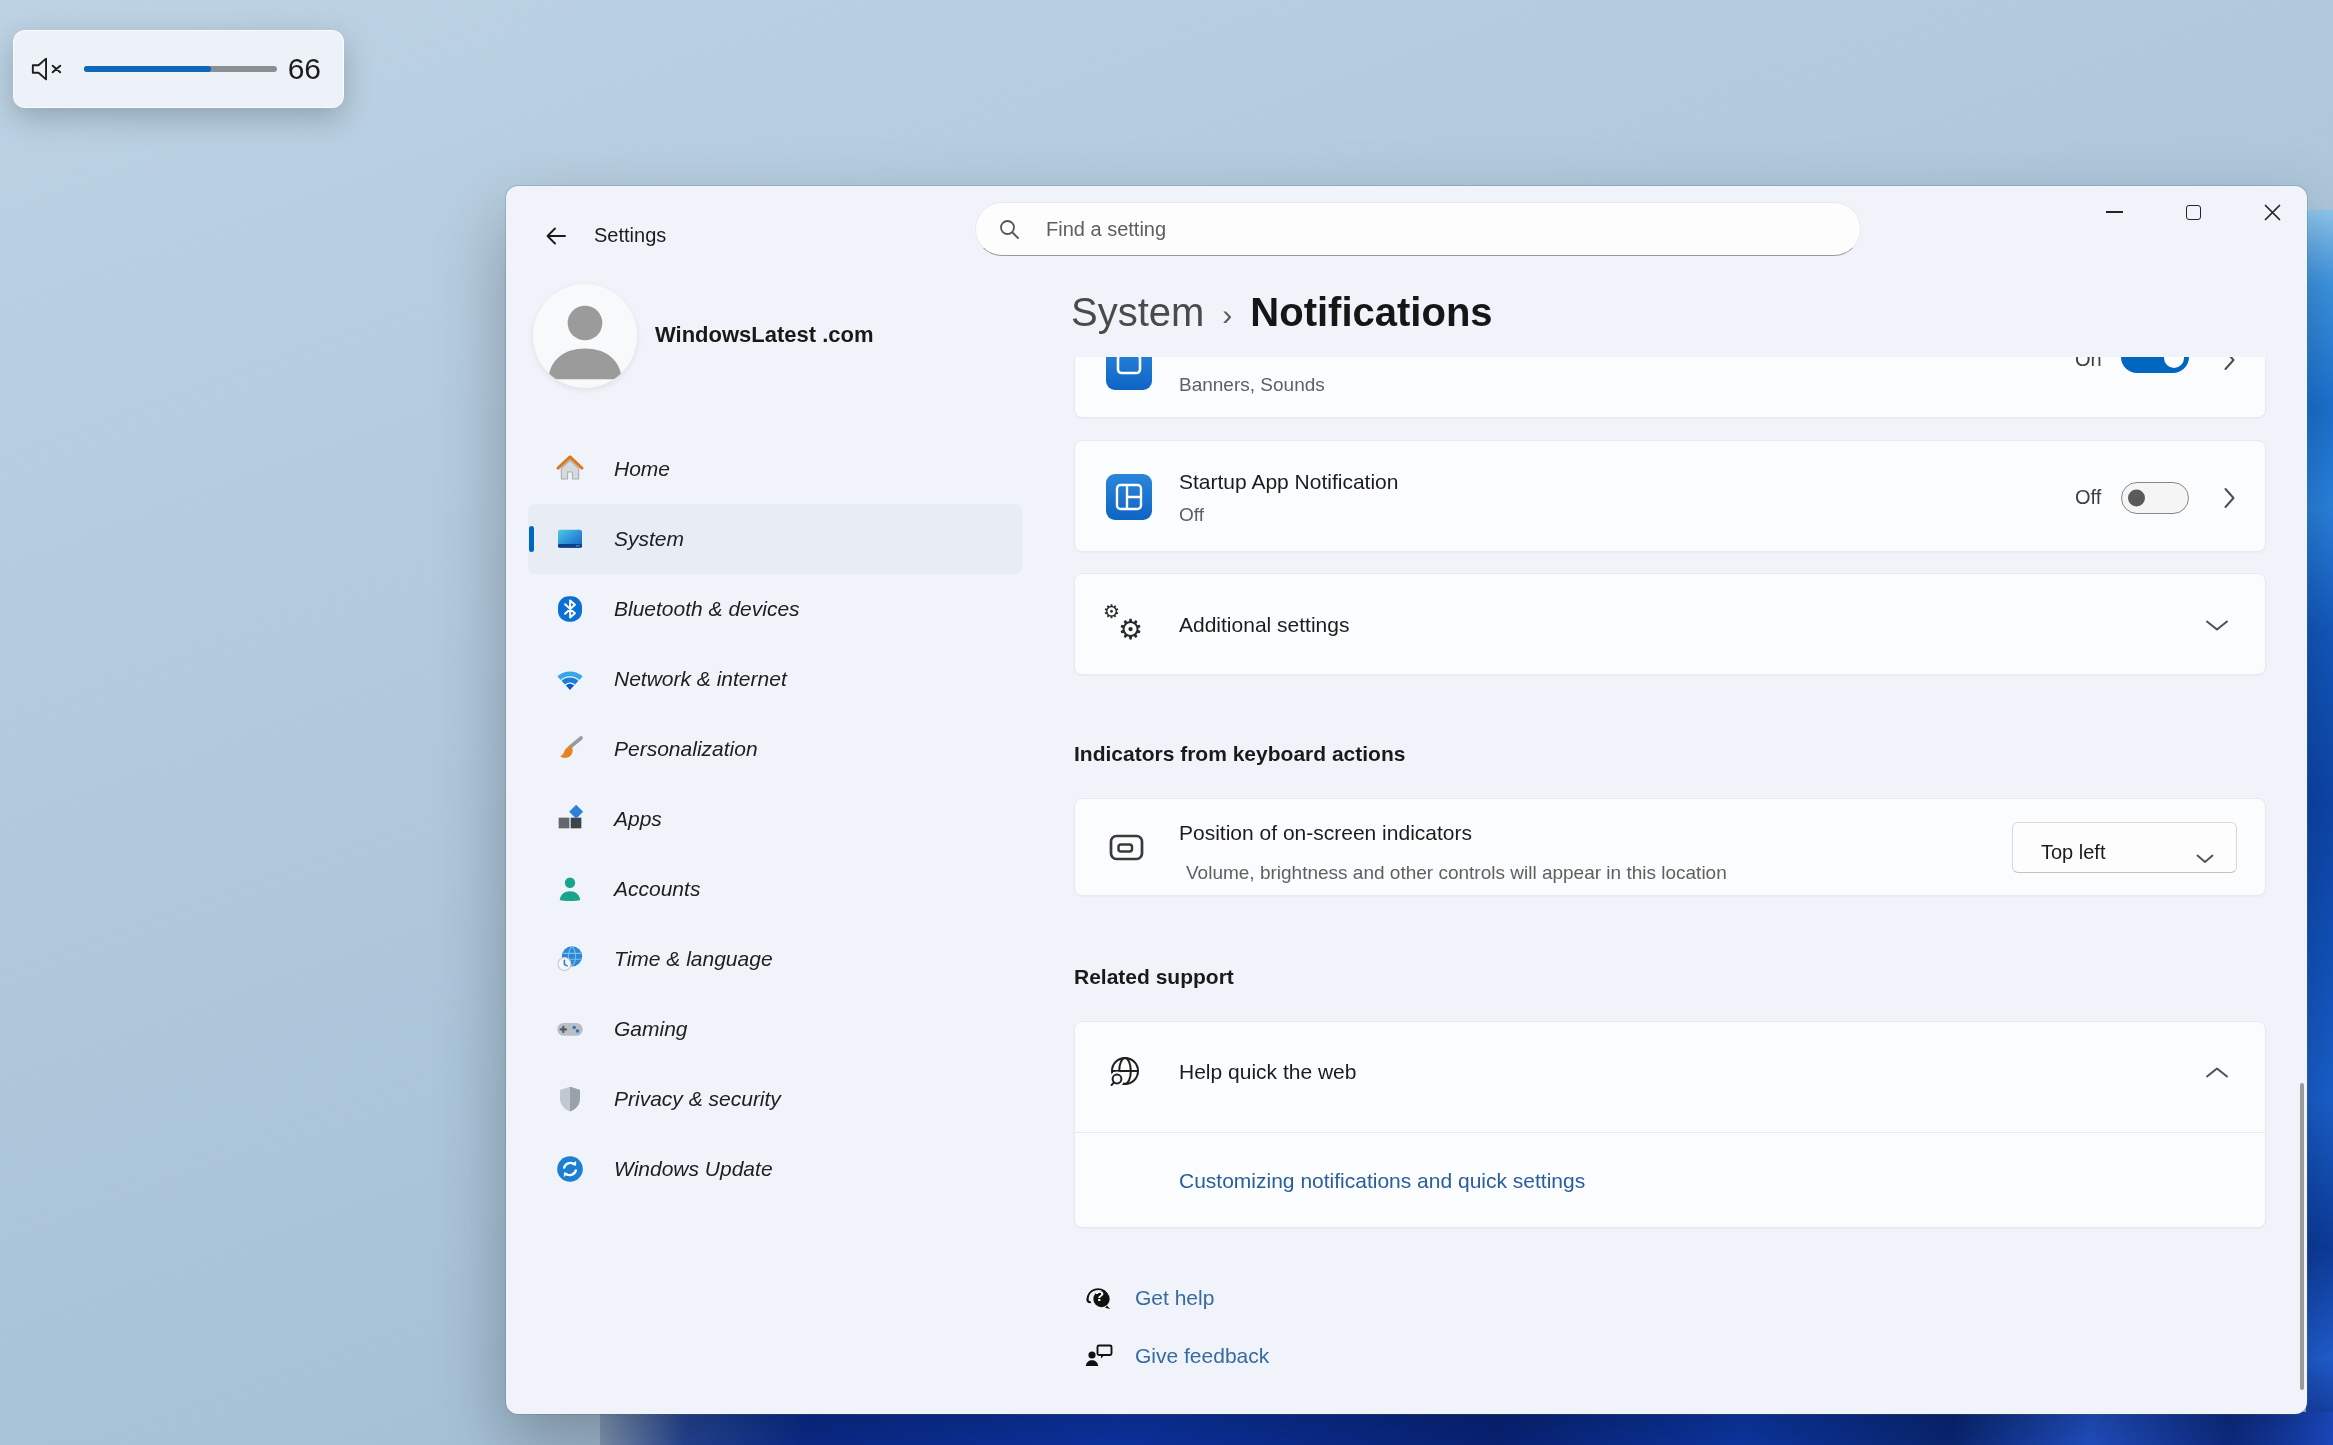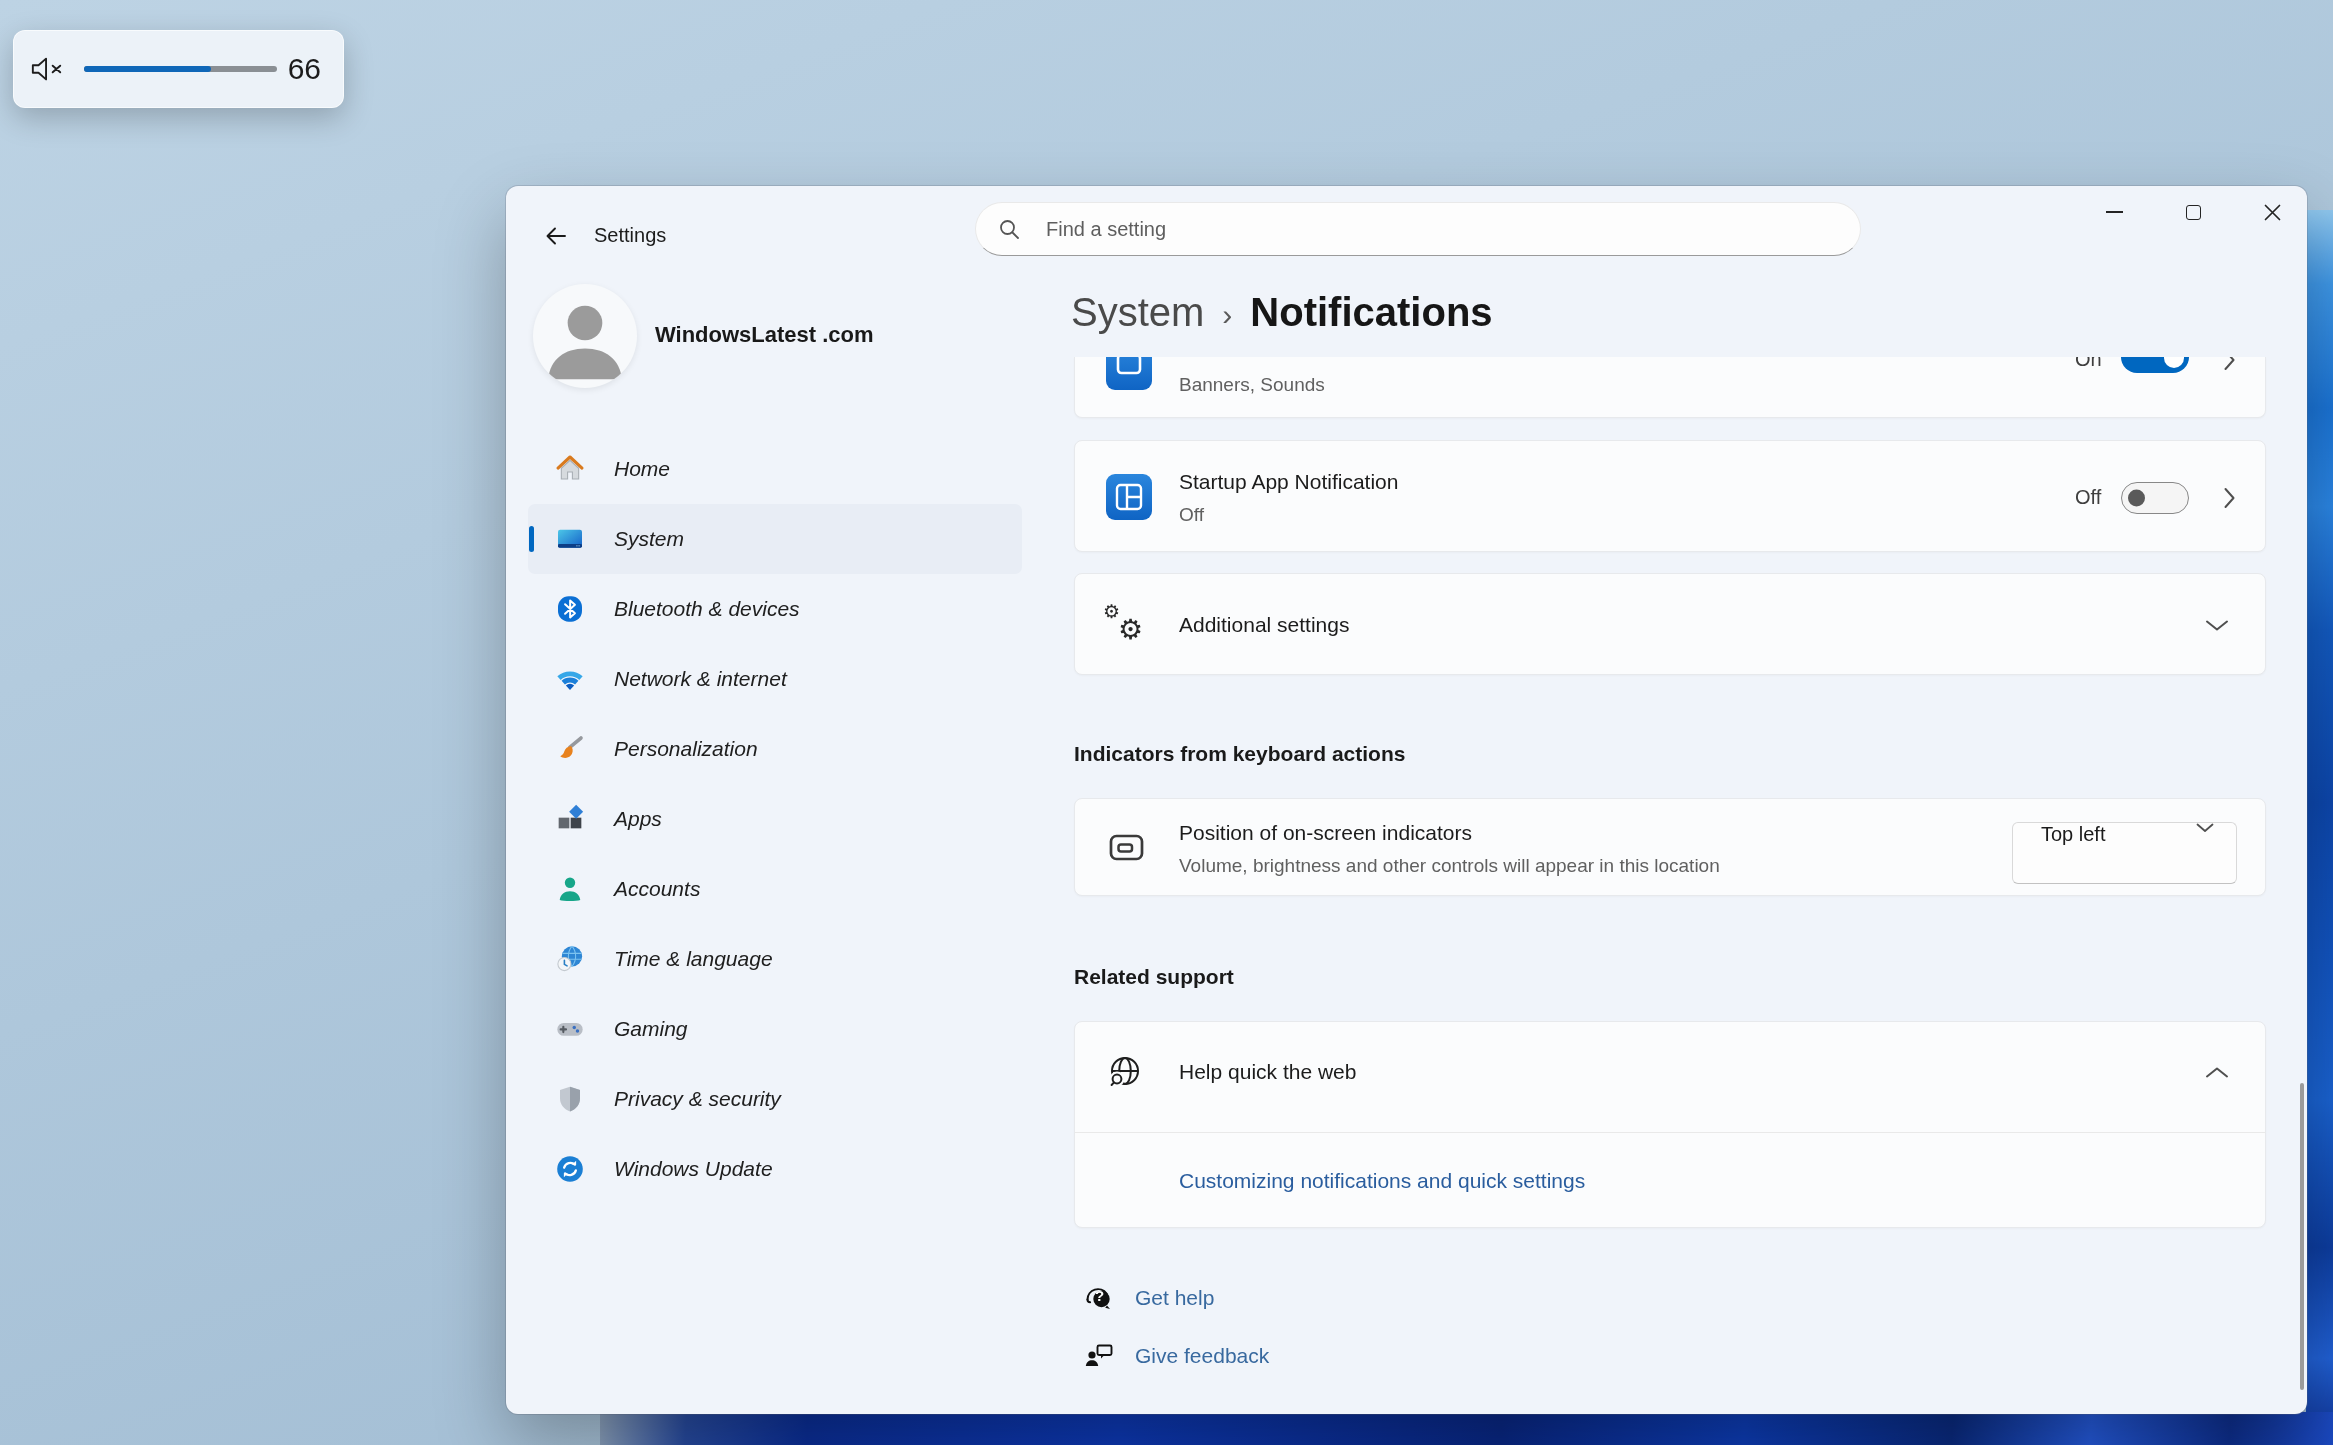--- a/index.html
+++ b/index.html
@@ -87,24 +87,24 @@
     width:17px; height:17px; border-radius:50%; background:#5a5a5a; }
   .chev { position:absolute; }
   .gears { position:absolute; left:28px; width:50px; height:50px; color:#2a2a2a; }
   .gear-sm { position:absolute; left:0; top:0; font-size:19px; }
   .gear-lg { position:absolute; left:15px; top:13px; font-size:28px; }
 
   .sec-header { position:absolute; left:568px; font-size:21px; font-weight:700; color:#1a1a1a; }
   .sec1 { top:556px; }
   .sec2 { top:779px; }
 
-  .dropdown { position:absolute; right:28px; top:23px; width:225px; height:62px;
+  .dropdown { position:absolute; right:28px; top:23px; width:225px; height:51px;
     background:#fdfdfd; border:1px solid #d9d9d9; border-bottom-color:#c2c2c2;
-    border-radius:6px; display:flex; align-items:flex-start; justify-content:space-between;
-    padding:0 22px 0 28px; }
+    border-radius:6px; display:flex; align-items:flex-end; justify-content:space-between;
+    padding:0 22px 8px 28px; }
   .dropdown-value { font-size:20px; color:#1b1b1b; }
 
   .divider { position:absolute; left:0; right:0; top:110px; height:1px; background:#e9e9e9; }
   .weblink { position:absolute; left:104px; top:147px; font-size:21px; color:#2a5d9e; }
 
   .footer-link { position:absolute; display:flex; align-items:center; gap:20px; }
   .fl1 { left:577px; top:1096px; }
   .fl2 { left:577px; top:1154px; }
   .footer-link .txt { font-size:21px; color:#38699f; }
   .fl-icon { width:32px; height:32px; position:relative; }
@@ -354,21 +354,21 @@
     <div class="sec-header sec1">Indicators from keyboard actions</div>
 
     <div class="card card4">
       <div style="position:absolute; left:28px; top:25px; width:48px; height:48px;">
         <svg viewBox="0 0 48 48" fill="none" stroke="#3a3a3a">
             <rect x="8" y="12" width="31" height="23" rx="5.5" stroke-width="2.7"></rect>
             <rect x="15.5" y="20.5" width="13.5" height="7" rx="2.5" stroke-width="2.5"></rect>
           </svg>
       </div>
       <div class="row-title" style="top:22px;">Position of on-screen indicators</div>
-      <div class="row-sub" style="top:56px;">Volume, brightness and other controls will appear in this location</div>
+      <div class="row-sub" style="top:63px;margin-left:7px;">Volume, brightness and other controls will appear in this location</div>
       <div class="dropdown">
         <span class="dropdown-value">Top left</span>
         <svg width="18" height="10" viewBox="0 0 18 10">
           <path d="M1.5 1.5l7.5 6.5 7.5-6.5" stroke="#4f4f4f" stroke-width="1.8" fill="none" stroke-linecap="round" stroke-linejoin="round"></path>
         </svg>
       </div>
     </div>
 
     <div class="sec-header sec2">Related support</div>
 

